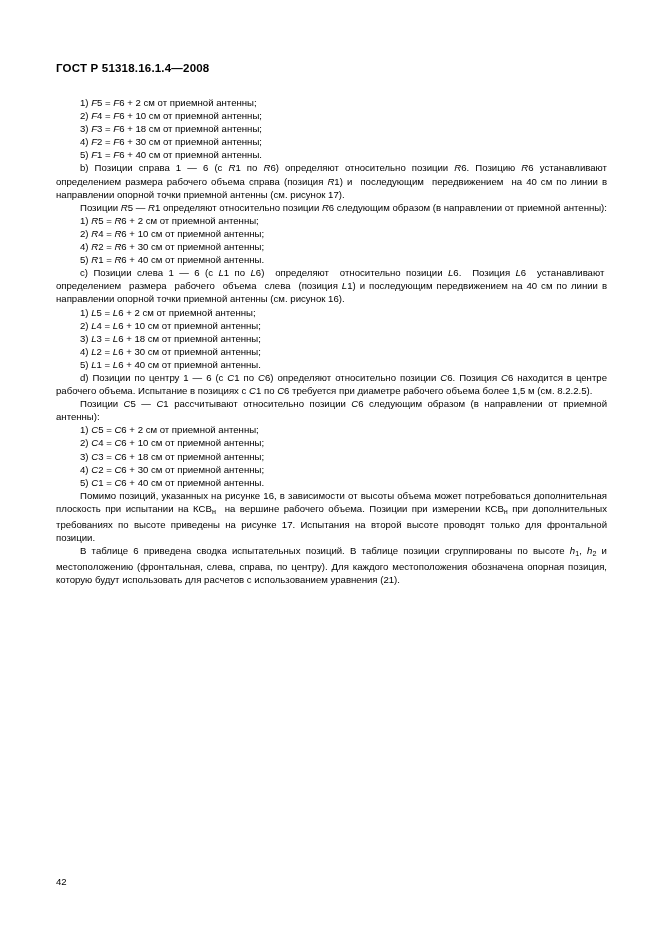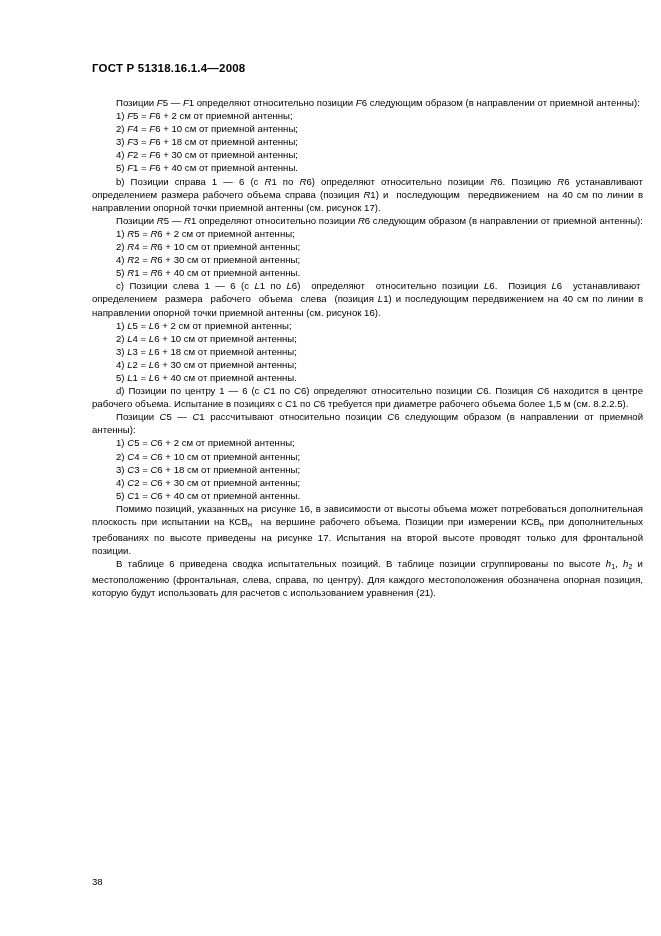--- a/index.html
+++ b/index.html
@@ -14,21 +14,20 @@
     color: #000000;
     position: relative;
     overflow: hidden;
   }
   .page {
     position: absolute;
     left: 0;
     top: 0;
     width: 579px;
     height: 936px;
-    margin-left: 36px;
   }
   .header {
     position: absolute;
     left: 56px;
     top: 62px;
     font-size: 11.5px;
     font-weight: bold;
     letter-spacing: 0.2px;
     white-space: nowrap;
   }
@@ -67,23 +66,20 @@
 </style>
 </head>
 <body>
 
 <div class="page">
 
   <div class="header">ГОСТ Р 51318.16.1.4—2008</div>
 
   <div class="content">
 
-    <p class="p indent">
-      Позиции <span class="italic">F</span>5 — <span class="italic">F</span>1 определяют относительно позиции <span class="italic">F</span>6 следующим образом (в направлении от приемной антенны):
-    </p>
     <p class="p list">1) <span class="italic">F</span>5 = <span class="italic">F</span>6 + 2 см от приемной антенны;</p>
     <p class="p list">2) <span class="italic">F</span>4 = <span class="italic">F</span>6 + 10 см от приемной антенны;</p>
     <p class="p list">3) <span class="italic">F</span>3 = <span class="italic">F</span>6 + 18 см от приемной антенны;</p>
     <p class="p list">4) <span class="italic">F</span>2 = <span class="italic">F</span>6 + 30 см от приемной антенны;</p>
     <p class="p list">5) <span class="italic">F</span>1 = <span class="italic">F</span>6 + 40 см от приемной антенны.</p>
 
     <p class="p indent">
       b) Позиции справа 1 — 6 (с <span class="italic">R</span>1 по <span class="italic">R</span>6) определяют относительно позиции <span class="italic">R</span>6. Позицию <span class="italic">R</span>6 устанавливают определением размера рабочего объема справа (позиция <span class="italic">R</span>1) и&nbsp; последующим&nbsp; передвижением&nbsp; на 40 см по линии в направлении опорной точки приемной антенны (см. рисунок 17).
     </p>
     <p class="p indent">
@@ -119,15 +115,15 @@
     <p class="p indent">
       Помимо позиций, указанных на рисунке 16, в зависимости от высоты объема может потребоваться дополнительная плоскость при испытании на КСВ<span class="sub">н</span>&nbsp; на вершине рабочего объема. Позиции при измерении КСВ<span class="sub">н</span> при дополнительных требованиях по высоте приведены на рисунке 17. Испытания на второй высоте проводят только для фронтальной позиции.
     </p>
 
     <p class="p indent">
       В таблице 6 приведена сводка испытательных позиций. В таблице позиции сгруппированы по высоте <span class="italic">h</span><span class="sub">1</span>, <span class="italic">h</span><span class="sub">2</span> и местоположению (фронтальная, слева, справа, по центру). Для каждого местоположения обозначена опорная позиция, которую будут использовать для расчетов с использованием уравнения (21).
     </p>
 
   </div>
 
-  <div class="pageno">38</div>
+  <div class="pageno">42</div>
 
 </div>
 
 </body></html>

